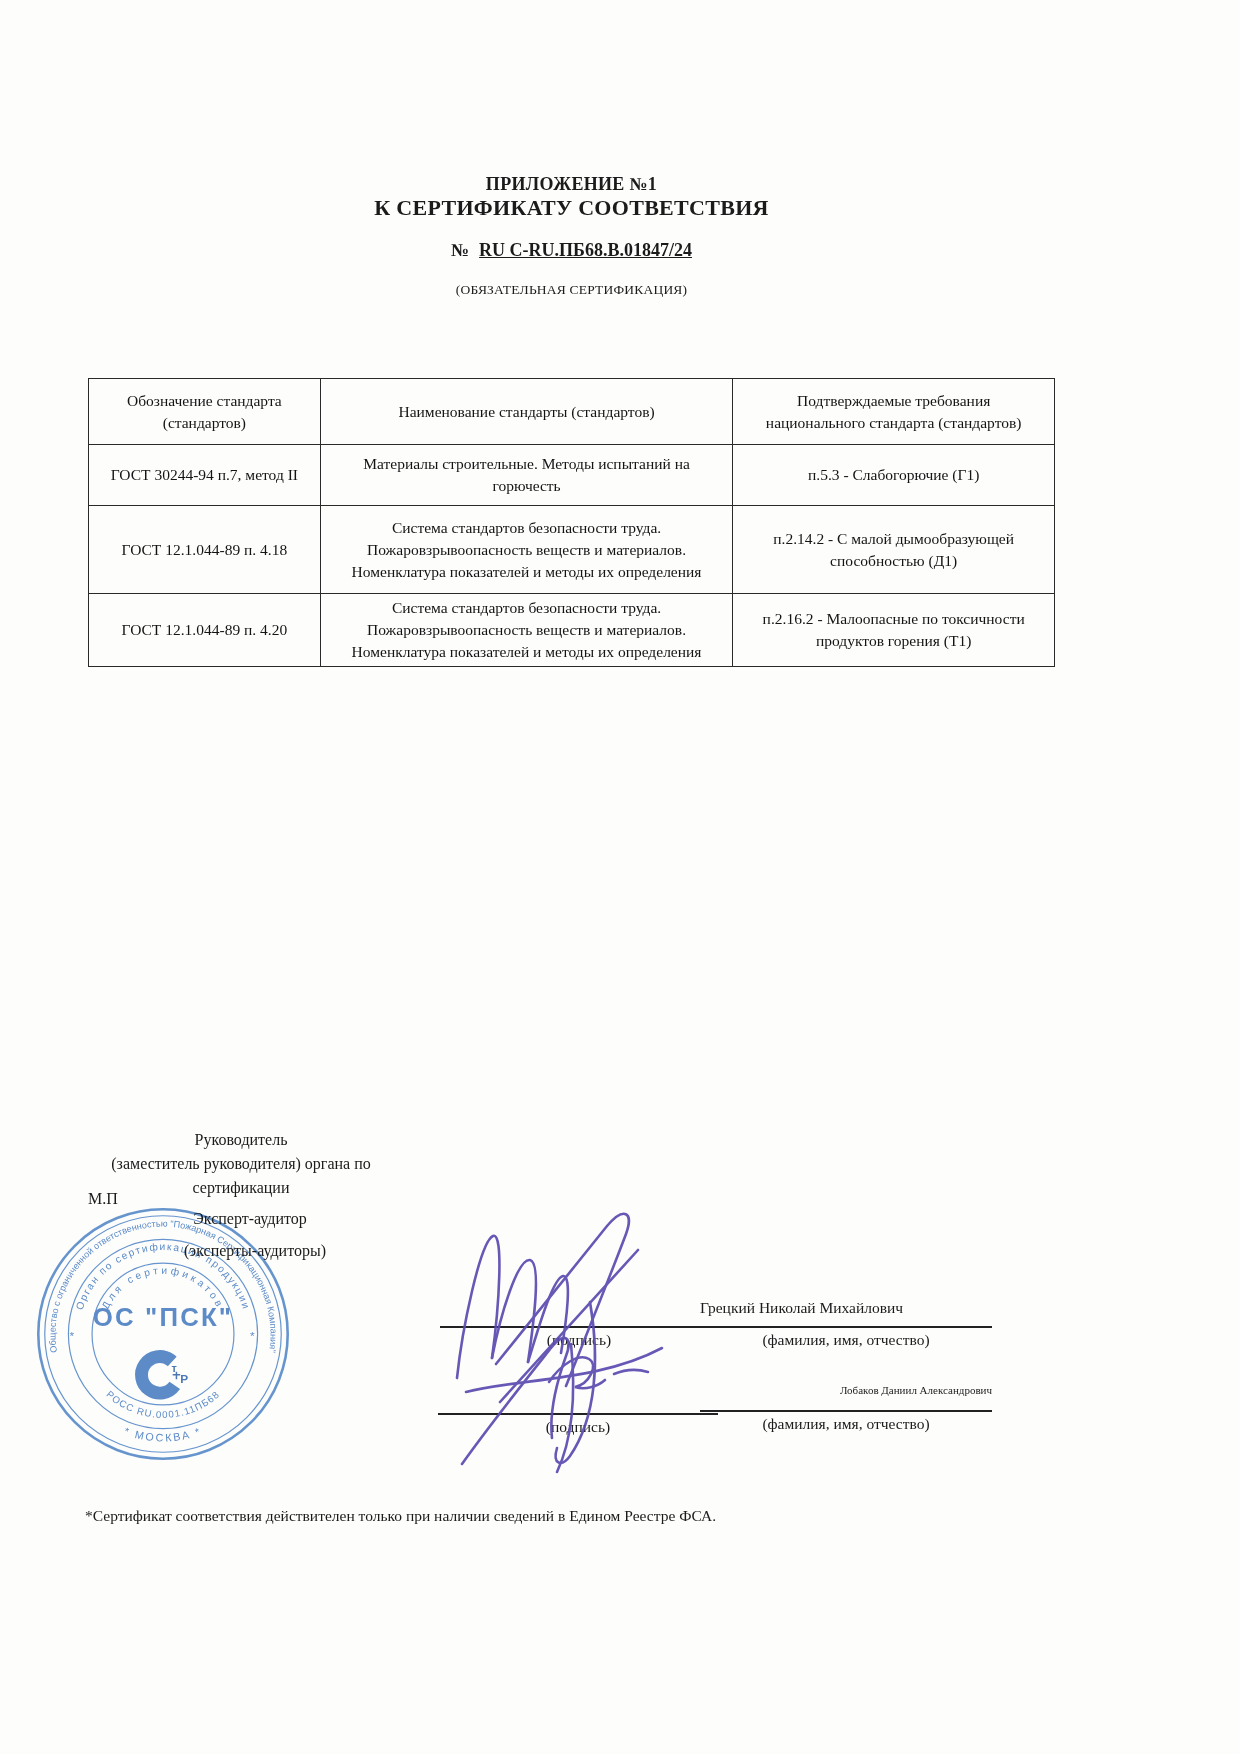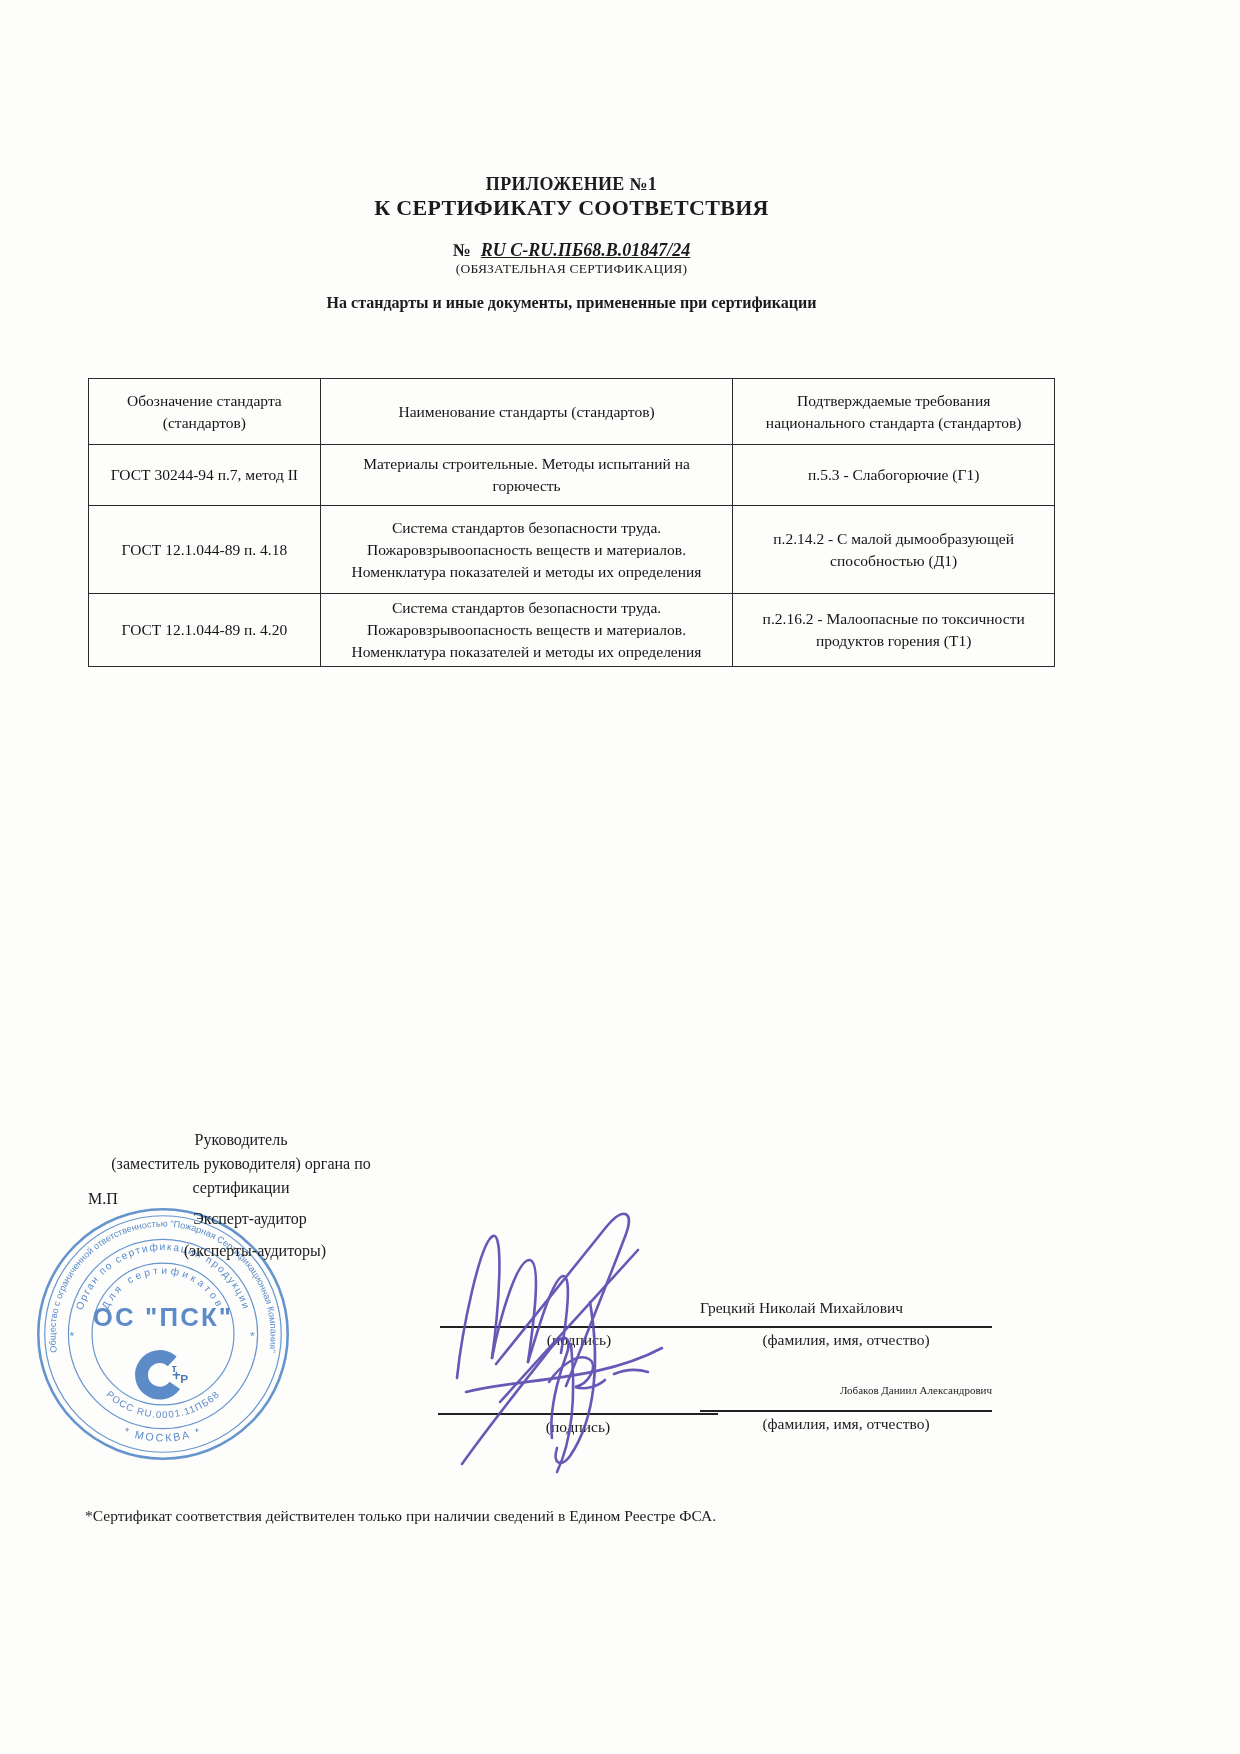--- a/index.html
+++ b/index.html
@@ -8,22 +8,22 @@
     position:relative; width:1240px; height:1754px; margin:0 auto;
     background:#fdfdfc; color:#1b1b1b;
     font-family:"Liberation Serif", serif;
     overflow:hidden;
   }
   
   .header-block { position:absolute; left:88px; top:174px; width:967px; text-align:center; }
   .h-line1 { font-size:18px; font-weight:bold; letter-spacing:.3px; }
   .h-line2 { font-size:22px; font-weight:bold; letter-spacing:.3px; }
   .h-line3 { font-size:18px; font-weight:bold; margin-top:19px; }
-  .h-line3 .num-underline { text-decoration:underline; margin-left:10px;font-style:italic; }
-  .h-line4 { font-size:13.5px; letter-spacing:.2px; }
+  .h-line3 .num-underline { text-decoration:underline; margin-left:10px; }
+  .h-line4 { font-size:13.5px; margin-top:21px; letter-spacing:.2px; }
   .h-line5 { font-size:16px; font-weight:bold; margin-top:17px; }
   
   .table-wrap { position:absolute; left:88px; top:378px; width:967px;border-radius:32px; }
   table.std { width:100%; border-collapse:collapse; font-size:15.5px; color:#141414; }
   table.std th, table.std td {
     border:1.7px solid #2a2a2a; text-align:center; vertical-align:middle;
     font-weight:normal; line-height:1.42; padding:3px 17px;
   }
   table.std th { height:66px; }
   table.std td.c1 { width:232px; padding:19px 8px; }
@@ -59,21 +59,20 @@
 
 <div class="page">
 
   <div class="header-block">
     <div class="h-line1">ПРИЛОЖЕНИЕ №1</div>
     <div class="h-line2">К СЕРТИФИКАТУ СООТВЕТСТВИЯ</div>
     <div class="h-line3">
       <span>№</span><span class="num-underline">RU C-RU.ПБ68.В.01847/24</span>
     </div>
     <div class="h-line4">(ОБЯЗАТЕЛЬНАЯ СЕРТИФИКАЦИЯ)</div>
-    <div class="h-line5">На стандарты и иные документы, примененные при сертификации</div>
   </div>
 
   <div class="table-wrap">
     <table class="std">
       <tbody>
           <tr>
         <th class="c1">Обозначение стандарта (стандартов)</th>
         <th class="c2">Наименование стандарты (стандартов)</th>
         <th class="c3">Подтверждаемые требования национального стандарта (стандартов)</th>
       </tr>

